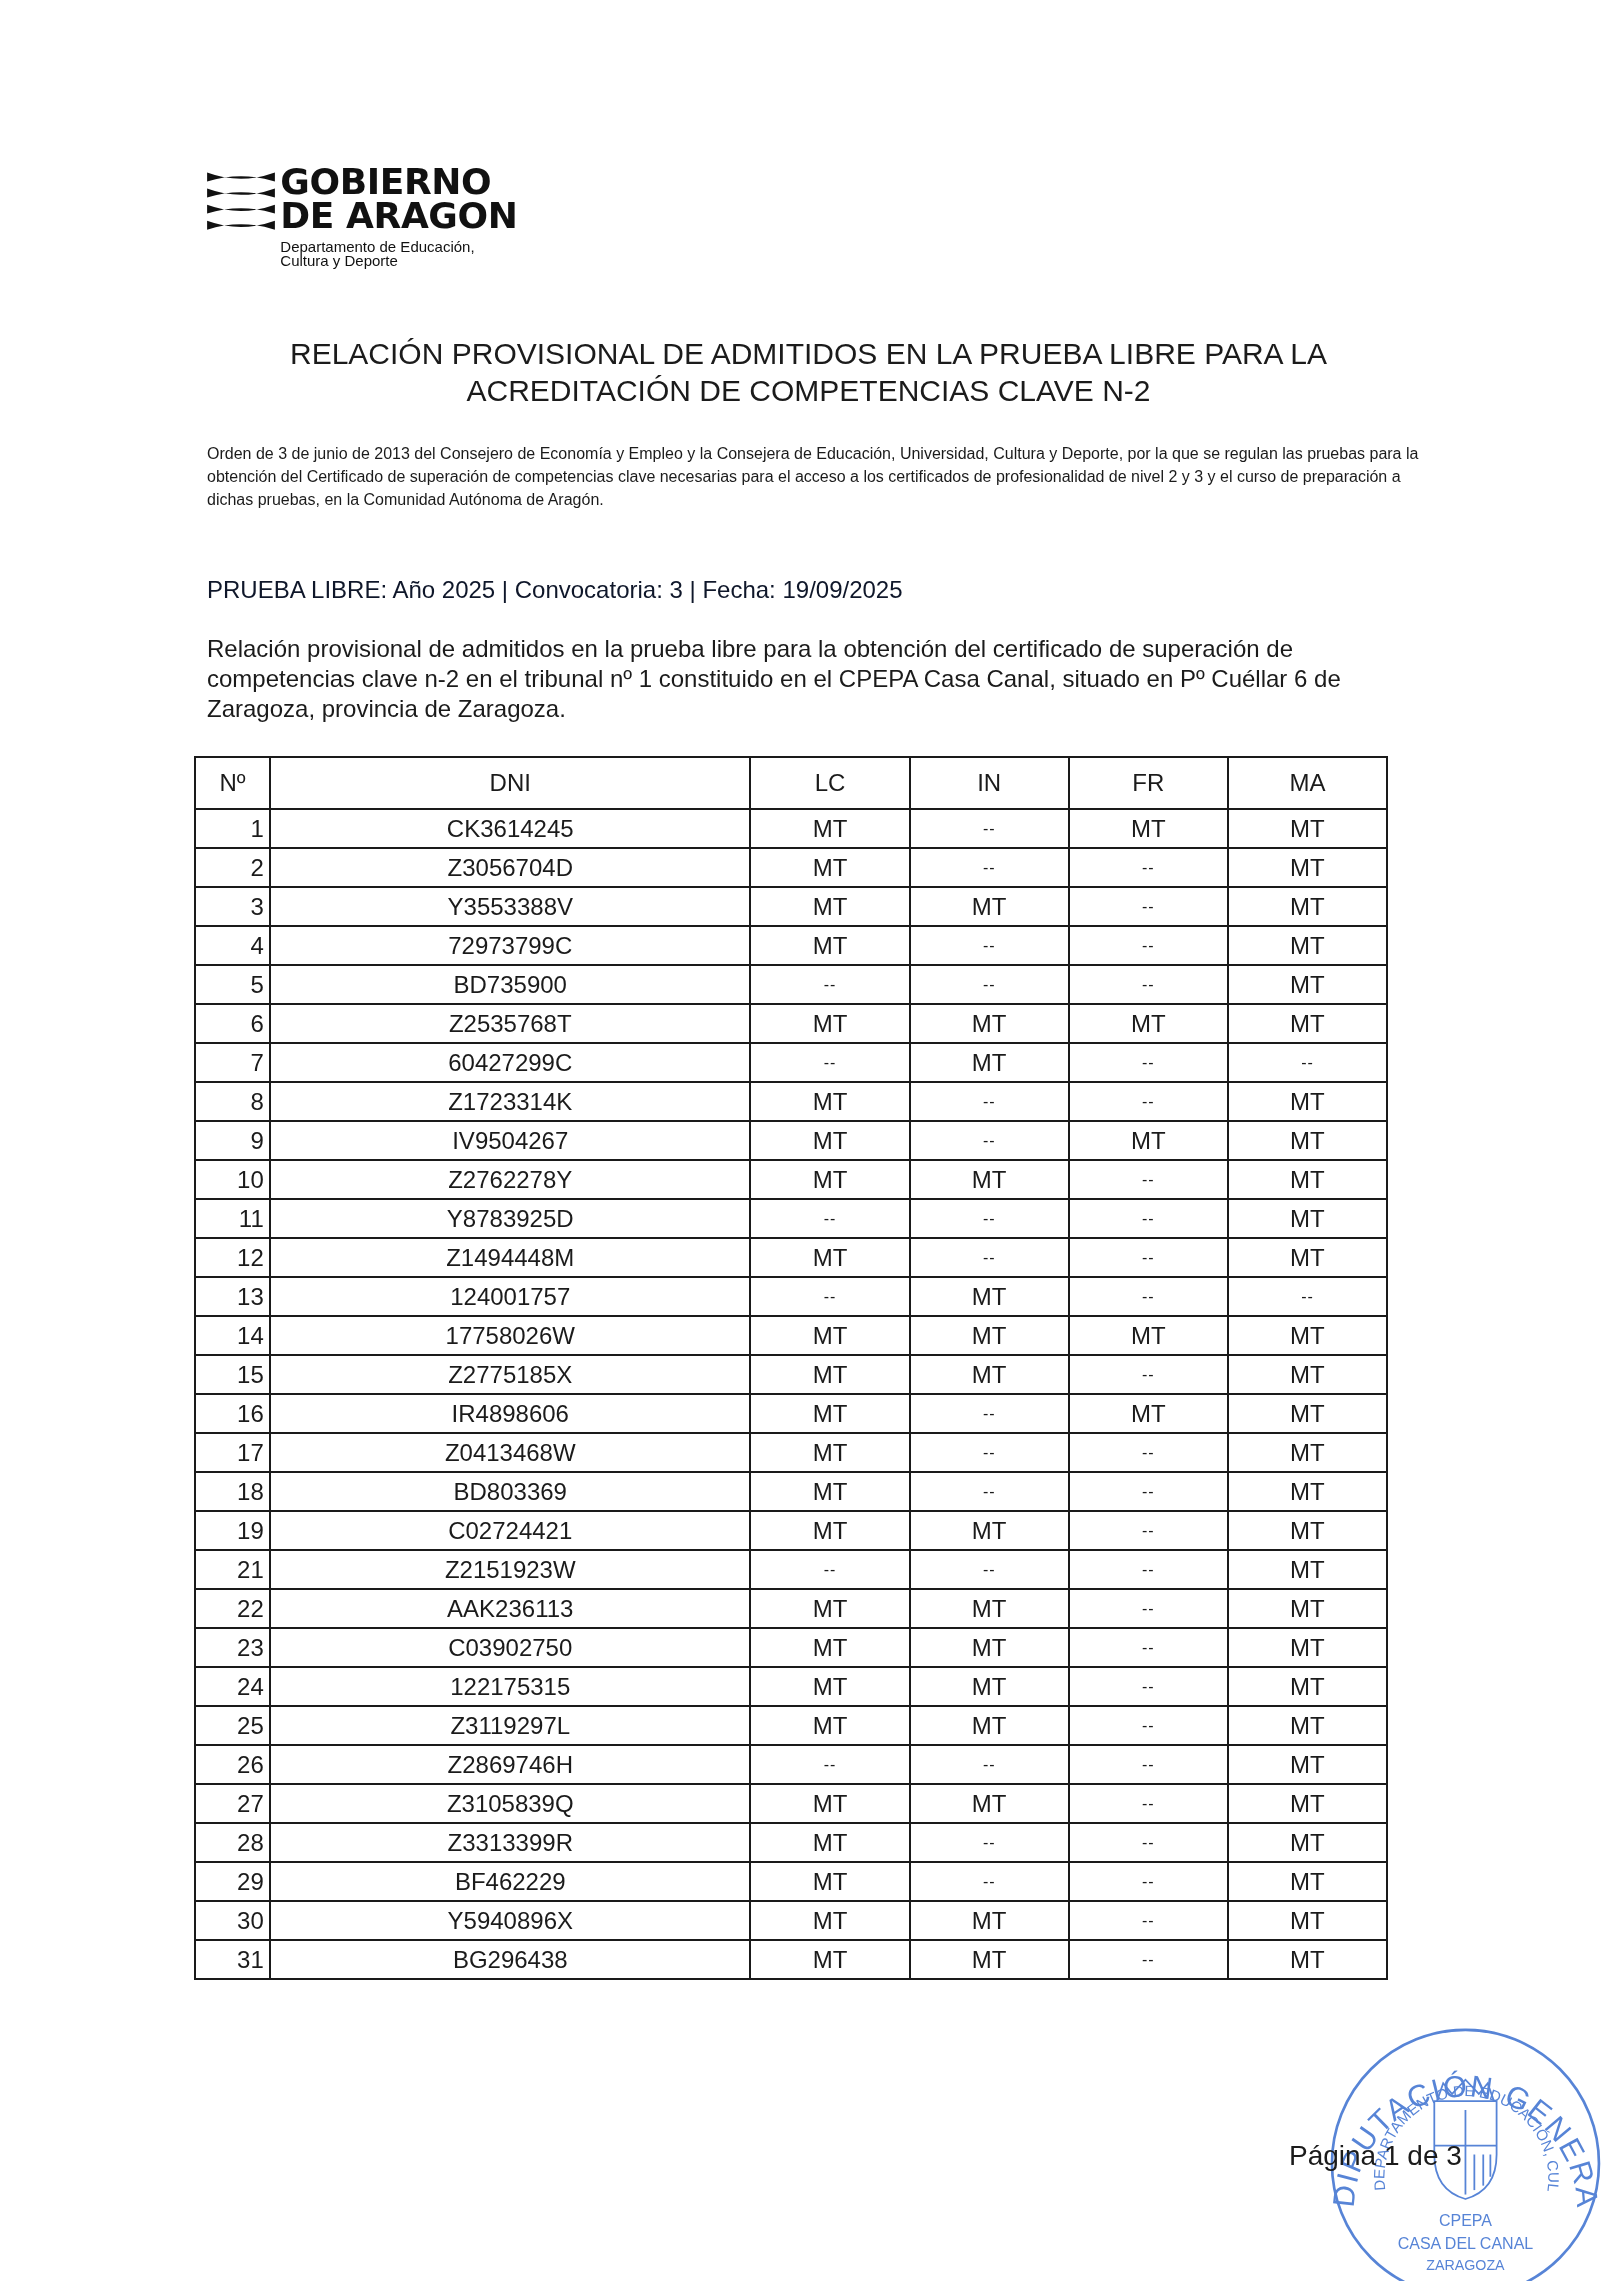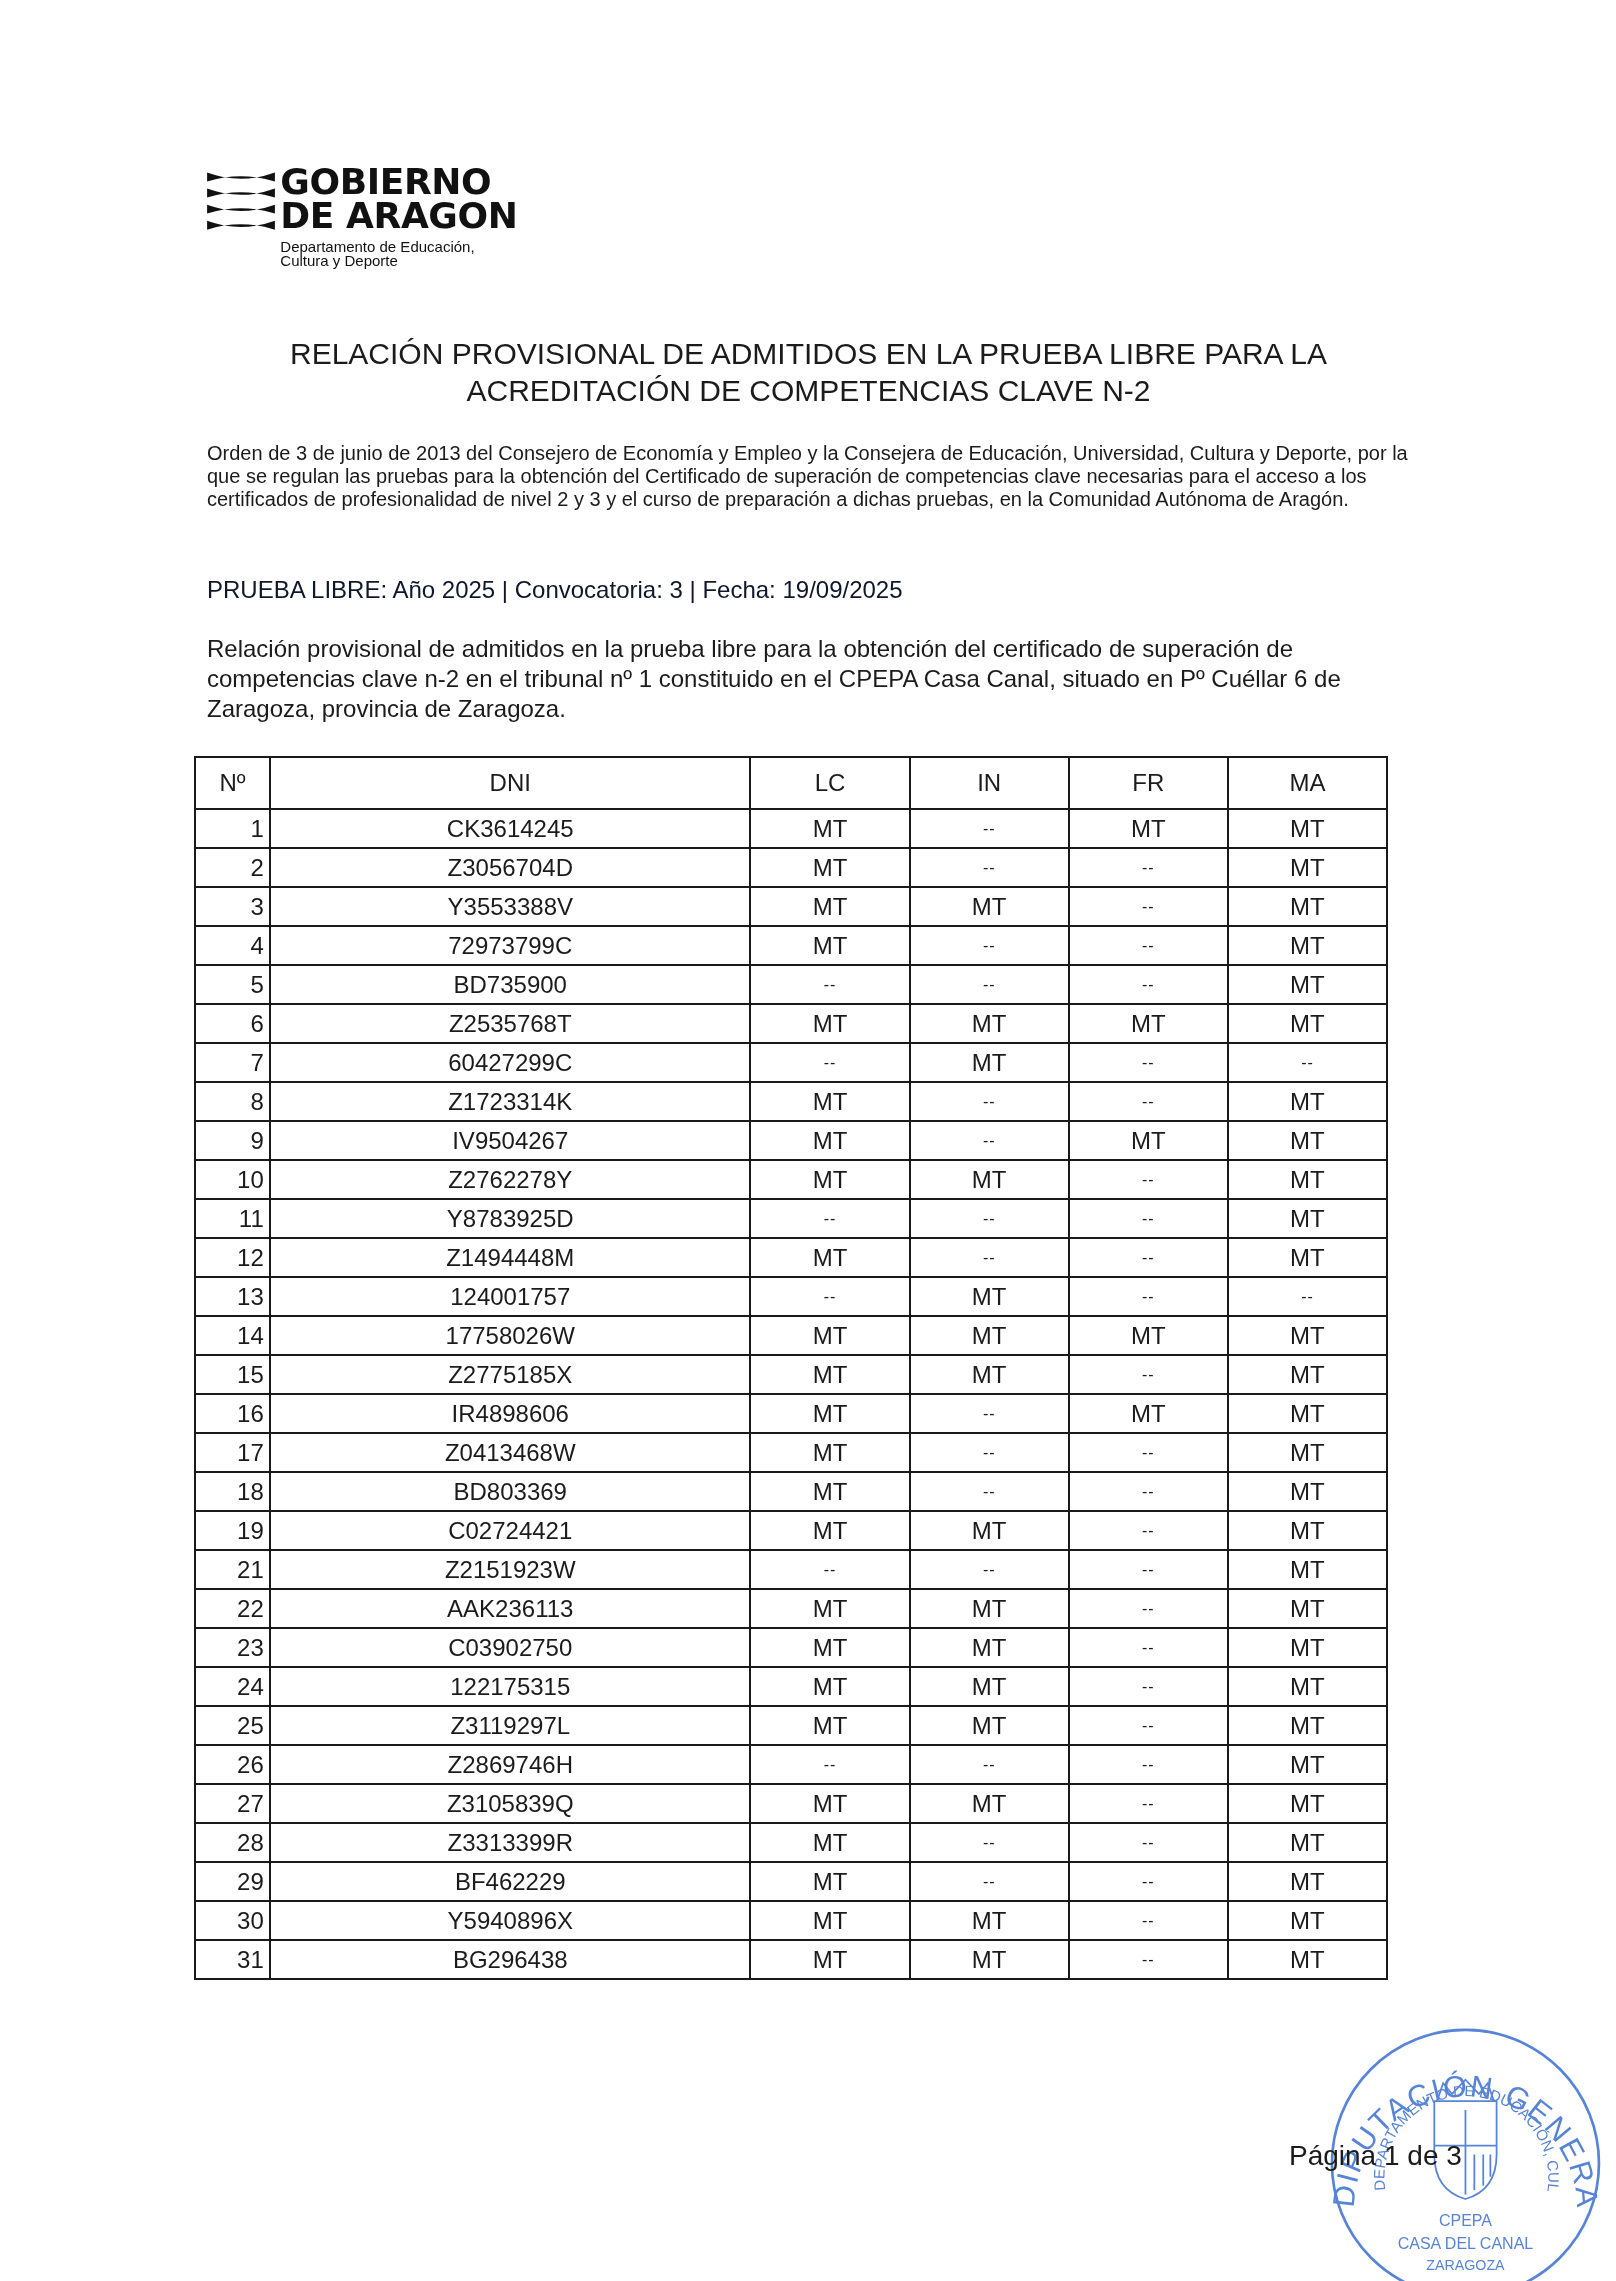--- a/index.html
+++ b/index.html
@@ -3,21 +3,21 @@
 <meta charset="utf-8">
 <style>
   html, body { margin: 0; padding: 0; background: #ffffff; }
   body { width: 1616px; height: 2281px; position: relative; overflow: hidden; font-family: "Liberation Sans", sans-serif; color: #1a1a1a; }
   .logo { position: absolute; left: 207px; top: 153px; display: flex; align-items: flex-start; margin-top: 12px; }
   .logo-mark { width: 68px; height: 66px; margin-top: 3.6px; margin-right: 5.3px; }
   .logo-text { display: flex; flex-direction: column; }
   .logo-line { font-family: "DejaVu Sans", sans-serif; font-weight: bold; font-size: 36px; line-height: 34px; letter-spacing: -0.4px; color: #111; }
   .logo-sub { font-size: 15px; line-height: 13.4px; margin-top: 7.1px; color: #111; }
   .title { position: absolute; left: 214px; width: 1189px; top: 335px; text-align: center; font-size: 30px; line-height: 37px; color: #1b1b1b; }
-  .order { position: absolute; left: 207px; width: 1212px; top: 442px; font-size: 20px; line-height: 23px; color: #1b1b1b; }
+  .order { position: absolute; left: 207px; width: 1212px; top: 442px; font-size: 16px; line-height: 23px; color: #1b1b1b; }
   .convocatoria { position: absolute; left: 207px; top: 576px; font-size: 24px; color: #0f172a; }
   .relacion { position: absolute; left: 207px; width: 1221px; top: 634px; font-size: 24px; line-height: 30px; color: #1b1b1b; }
   table.admitidos { position: absolute; left: 194px; top: 756px; width: 1194px; border-collapse: collapse; font-size: 24px; color: #1b1b1b; }
   table.admitidos th, table.admitidos td { border: 2.7px solid #1a1a1a; text-align: center; padding: 0; height: 37px; font-weight: normal; }
   table.admitidos th { height: 50px; margin-left: 24px; }
   table.admitidos td.num { text-align: right; padding-right: 5.3px; }
   .col-n { width: 73px; } .col-dni { width: 478px; } .col-lc, .col-in, .col-fr, .col-ma { width: 157px; }
   .dash { font-size: 16px; letter-spacing: 0.9px; }
   .page-number { position: absolute; left: 1289px; top: 2140px; font-size: 28px; color: #1b1b1b; z-index: 2; }
   .stamp { position: absolute; left: 1314px; top: 2021px; width: 294px; height: 267px; z-index: 1; opacity: 0.85; }

